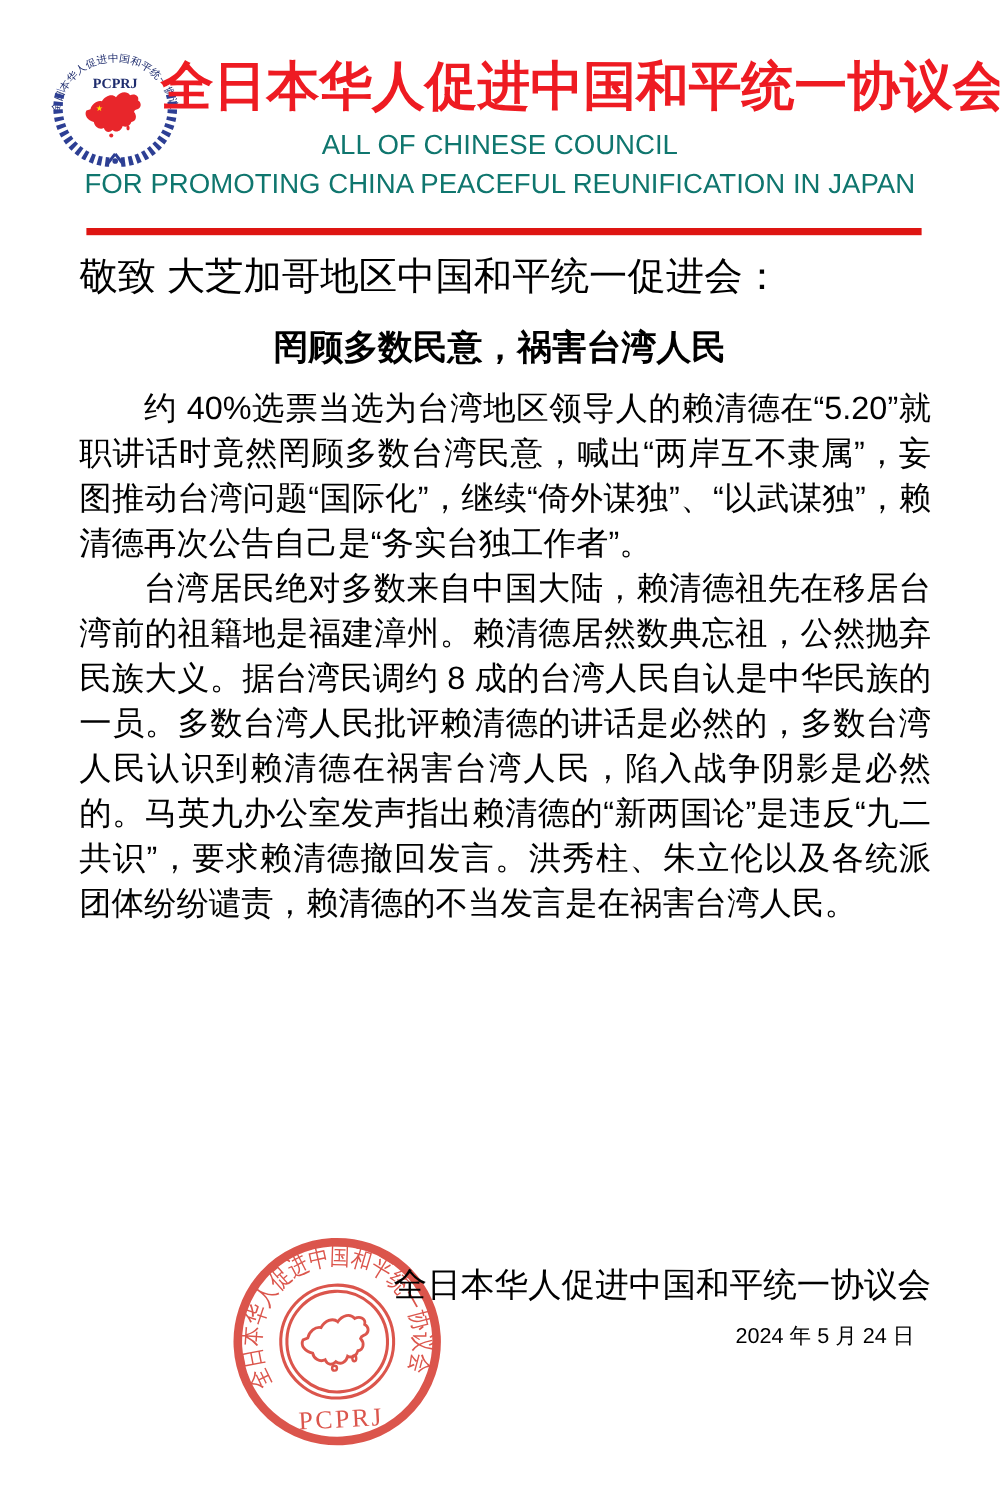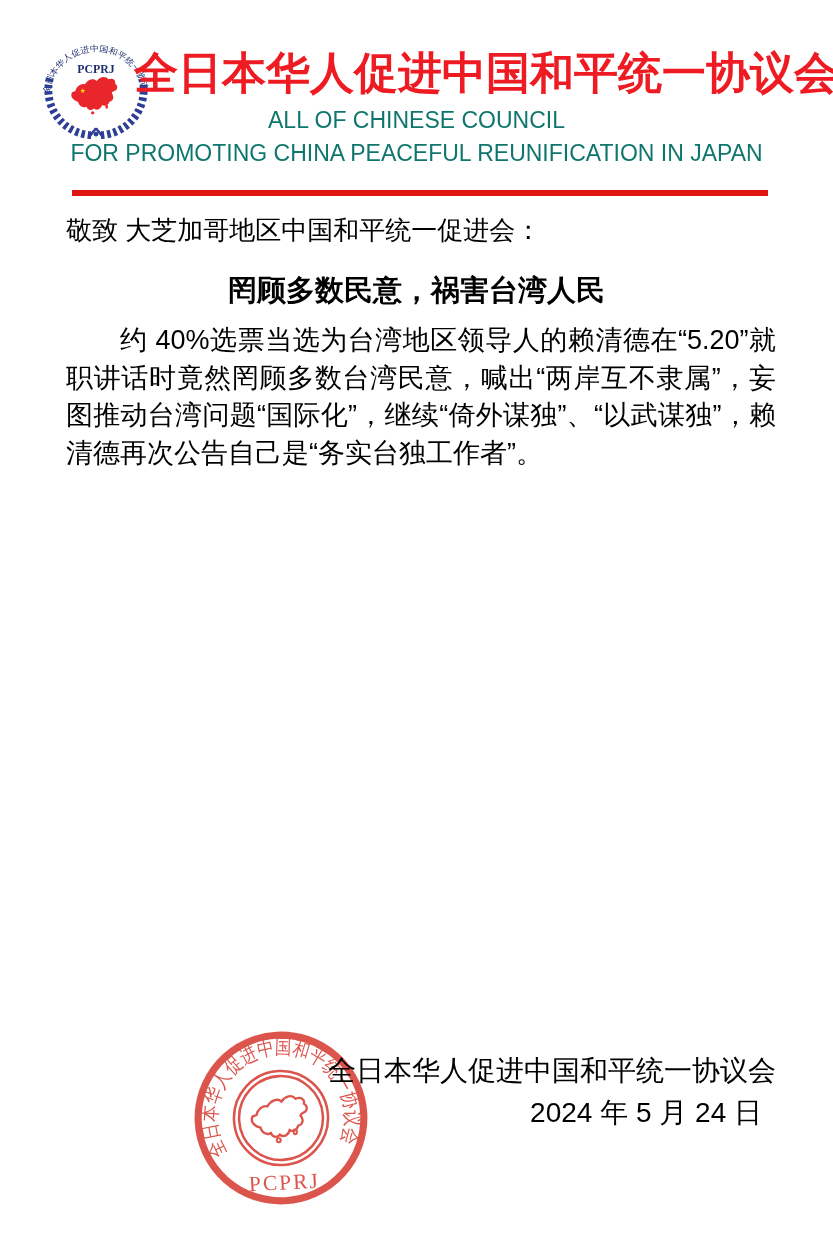--- a/index.html
+++ b/index.html
@@ -18,30 +18,30 @@
     position:absolute;left:134px;top:44px;width:660px;
     font-size:44px;font-weight:bold;color:#ee1b22;
     text-align:center;white-space:nowrap;line-height:58px;
   }
   .org-en{position:absolute;left:0;right:0;text-align:center;
     color:#0f766e;font-size:23px;font-weight:500;white-space:nowrap;}
   .org-en1{top:107px;}
   .org-en2{top:140px;text-align:center;}
   .header-rule{position:absolute;left:72px;right:65px;top:190px;height:6px;background:#de1512;}
   
-  .salutation{margin:16px 57px 0 66px;font-size:26px;line-height:36px;}
+  .salutation{margin:16px 57px 0 66px;font-size:32px;line-height:36px;}
   .letter-title{margin:22px 0 12px;text-align:center;font-size:29px;font-weight:bold;line-height:40px;}
   .letter-body{margin:12px 57px 0 66px;font-size:27px;line-height:37.5px;text-align:justify;}
   .letter-body p{margin:0;text-indent:2em;}
   
   .seal{position:absolute;left:191px;top:1028px;width:180px;height:180px;
     transform:rotate(-3deg);opacity:.93;}
   .signature{position:absolute;top:1050px;right:57px;text-align:right;}
   .sig-org{font-size:28px;line-height:42px;white-space:nowrap;}
-  .sig-date{font-size:28px;line-height:42px;padding-right:14px;white-space:nowrap;}
+  .sig-date{font-size:18px;line-height:42px;padding-right:14px;white-space:nowrap;}
   .serif{font-family:"Liberation Serif","DejaVu Serif",serif;}
 </style>
 </head>
 <body>
 
 <div class="page">
 
   <div class="letterhead">
 
     <svg class="logo" viewBox="0 0 110 110">
@@ -78,20 +78,21 @@
     <div class="org-en org-en2">FOR PROMOTING CHINA PEACEFUL REUNIFICATION IN JAPAN</div>
     <div class="header-rule"></div>
   </div>
 
   <div class="salutation">敬致 大芝加哥地区中国和平统一促进会：</div>
 
   <div class="letter-title">罔顾多数民意，祸害台湾人民</div>
 
   <div class="letter-body">
     <p>约 40%选票当选为台湾地区领导人的赖清德在“5.20”就职讲话时竟然罔顾多数台湾民意，喊出“两岸互不隶属”，妄图推动台湾问题“国际化”，继续“倚外谋独”、“以武谋独”，赖清德再次公告自己是“务实台独工作者”。</p>
+    <p>台湾居民绝对多数来自中国大陆，赖清德祖先在移居台湾前的祖籍地是福建漳州。赖清德居然数典忘祖，公然抛弃民族大义。据台湾民调约 8 成的台湾人民自认是中华民族的一员。多数台湾人民批评赖清德的讲话是必然的，多数台湾人民认识到赖清德在祸害台湾人民，陷入战争阴影是必然的。马英九办公室发声指出赖清德的“新两国论”是违反“九二共识”，要求赖清德撤回发言。洪秀柱、朱立伦以及各统派团体纷纷谴责，赖清德的不当发言是在祸害台湾人民。</p>
   </div>
 
   <svg class="seal" viewBox="0 0 176 176">
     <defs>
       <path id="sealArc" d="M 33.4,119.5 A 63,63 0 1 1 142.6,119.5" fill="none"></path>
     </defs>
 
     <circle cx="88" cy="88" r="81" fill="none" stroke="#d9493f" stroke-width="7"></circle>
 
     <circle cx="88" cy="88" r="46" fill="none" stroke="#d9493f" stroke-width="2.5"></circle>

